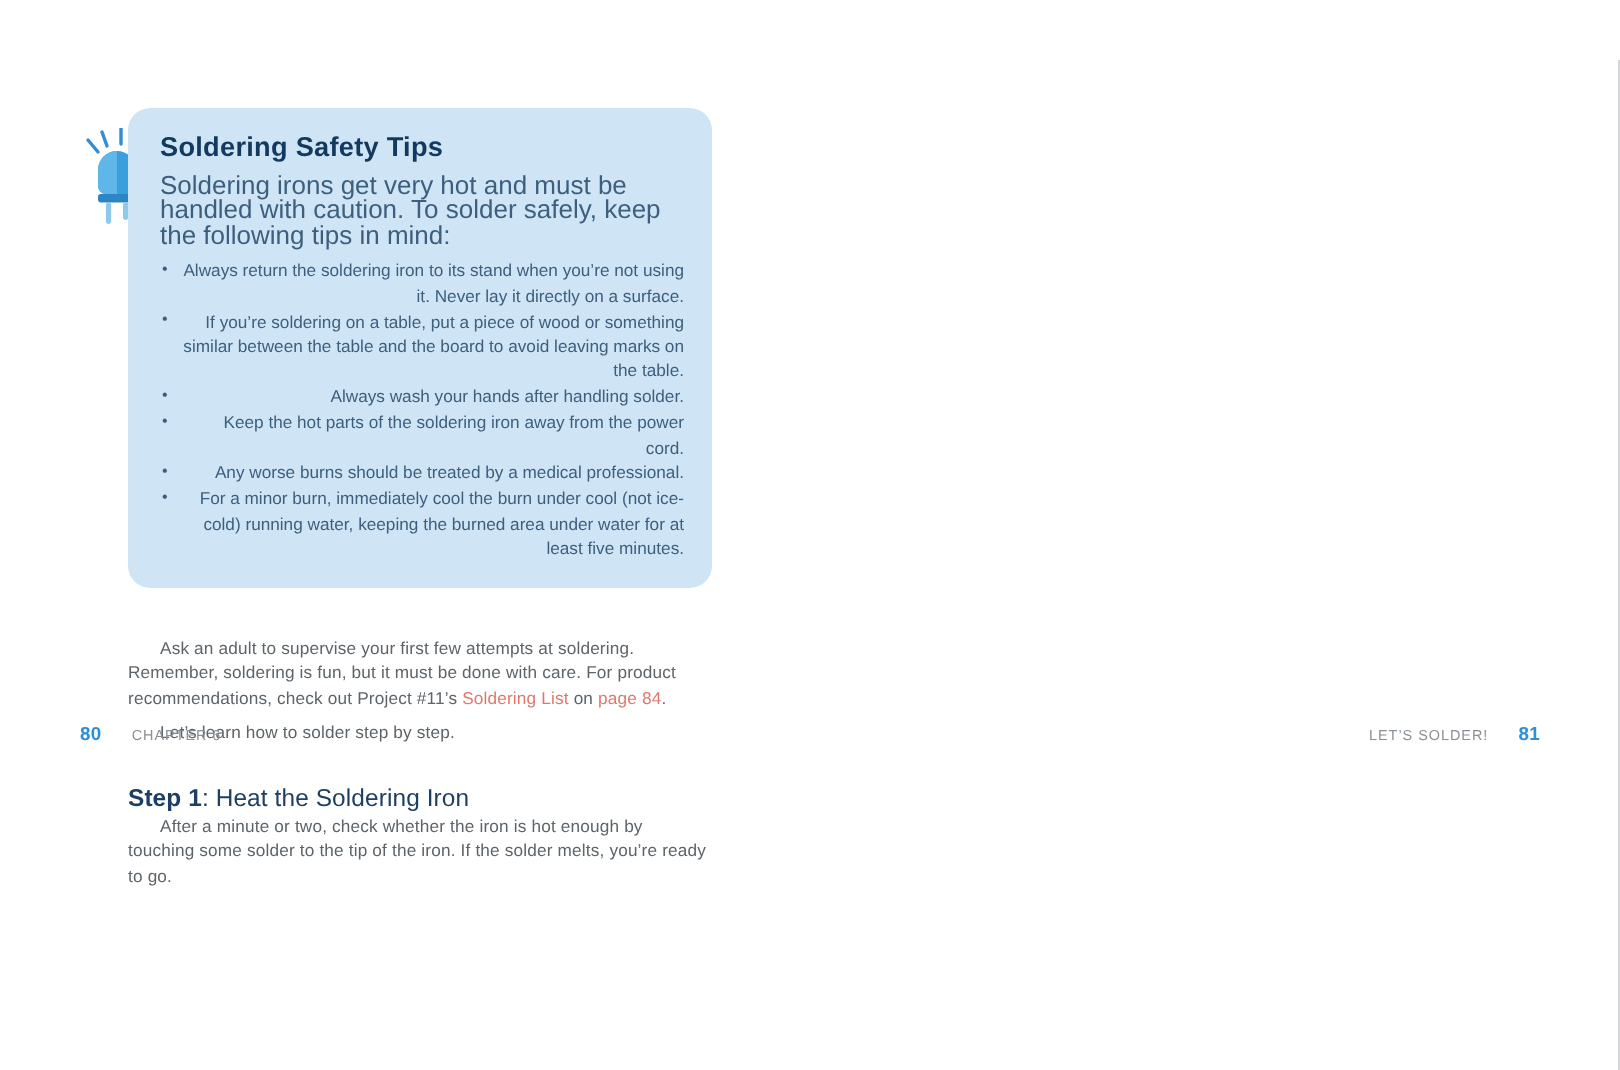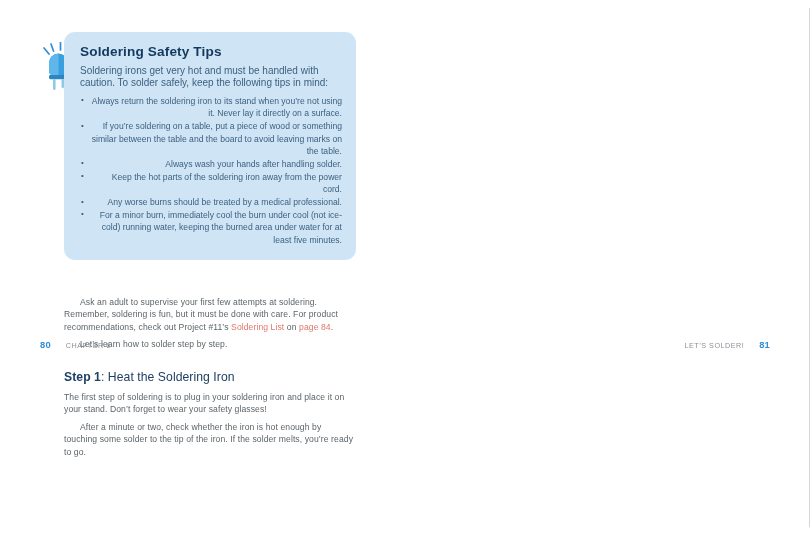--- a/index.html
+++ b/index.html
@@ -4,21 +4,21 @@
 <style>
   html,body{margin:0;padding:0;}
   body{
     width:810px;height:535px;
     background:#ffffff;
     font-family:"Liberation Sans", sans-serif;
     overflow:hidden;
     position:relative;
   }
   .spread{position:absolute;inset:0;display:flex;}
-  .page{position:relative;width:405px;height:386px;box-sizing:border-box;}
+  .page{position:relative;width:405px;height:386px;box-sizing:border-box;margin-top:22px;}
   .gutter{
     position:absolute;left:404px;top:8px;width:2px;height:519px;
     background:#d4d6d8;
   }
 
   
   .body-p{
     font-size:8.6px;
     line-height:12.4px;
     color:#5d6469;
@@ -46,21 +46,21 @@
     background:#cfe5f6;
     border-radius:11px;
     box-sizing:border-box;
     padding:12px 14px 13px 16px;
   }
   .callout-title{
     font-size:13.6px;font-weight:bold;color:#14395e;
     margin:0 0 6px 0;letter-spacing:0.01em;
   }
   .callout-intro{
-    font-size:10px;line-height:12.4px;color:#3d5f7d;margin:0 0 5px 0;
+    font-size:13px;line-height:12.4px;color:#3d5f7d;margin:0 0 5px 0;
   }
   .callout ul{margin:0;padding:0;list-style:none;}
   .callout li{
     font-size:8.6px;line-height:12.4px;color:#3d5f7d;
     position:relative;padding-left:11px;margin-bottom:0.5px;text-align:right;
   }
   .callout li:before{
     content:"\2022";position:absolute;left:1px;top:-0.5px;font-size:8px;color:#3d5f7d;
   }
 
@@ -119,21 +119,20 @@
       </div>
     </div>
 
     <div class="left-body">
       <p class="body-p indent"><span>Ask an adult to supervise your first few attempts at soldering. Remember, soldering is fun, but it must be done with care. For product recommendations, check out Project #11’s </span><a class="link" href="#" style="text-decoration:none">Soldering List</a><span> on </span><a class="link" href="#" style="text-decoration:none">page 84</a><span>.</span></p>
       <p class="body-p indent">Let’s learn how to solder step by step.</p>
     </div>
 
     <div class="left-step1">
       <div class="step-h"><b>Step 1</b><span>: </span><span>Heat the Soldering Iron</span></div>
-      <p class="body-p" style="margin-top:6px">The first step of soldering is to plug in your soldering iron and place it on your stand. Don’t forget to wear your safety glasses!</p>
       <p class="body-p indent">After a minute or two, check whether the iron is hot enough by touching some solder to the tip of the iron. If the solder melts, you’re ready to go.</p>
     </div>
 
     <div class="footer footer-left">
       <span class="pg-num">80</span>
       <span class="run-head">CHAPTER 6</span>
     </div>
   </div>
 
   <div class="page">

